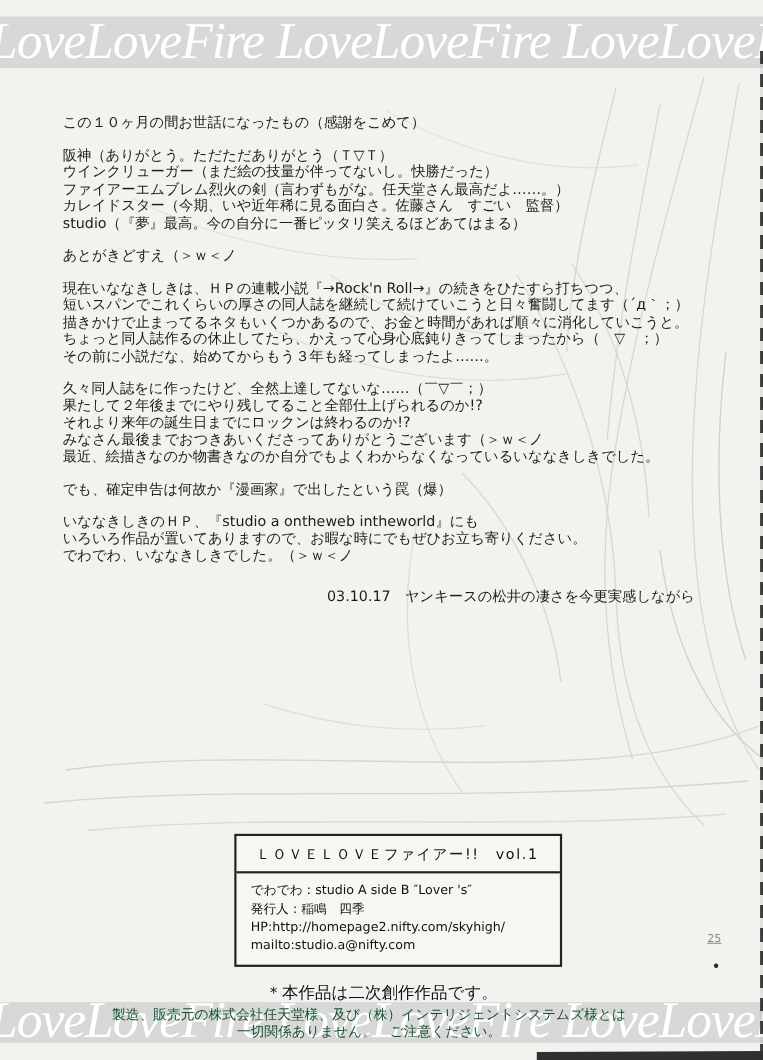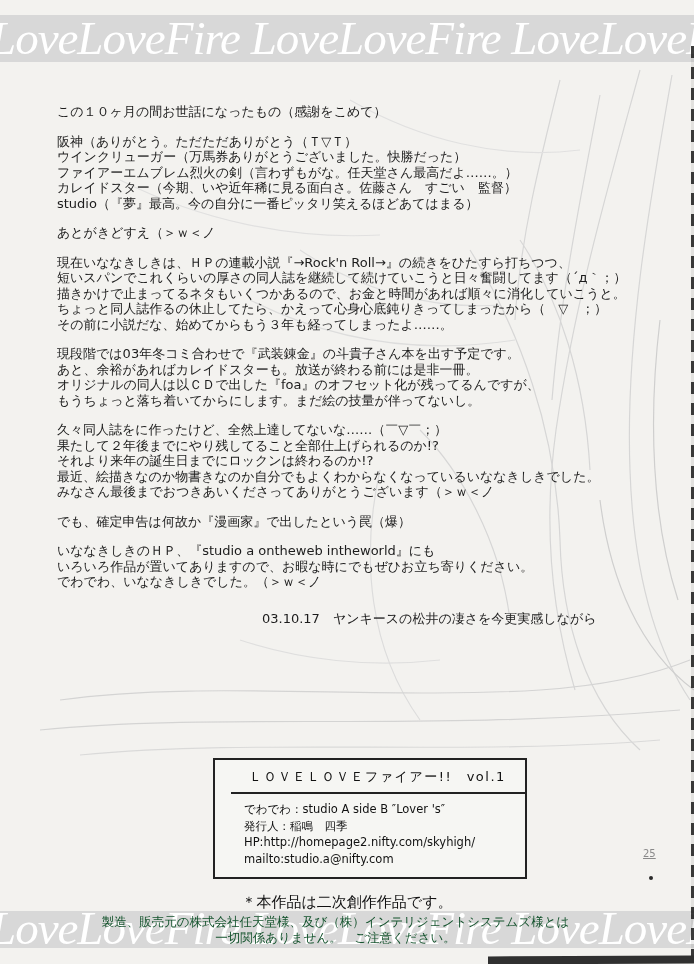--- a/index.html
+++ b/index.html
@@ -10,23 +10,23 @@
   .band-top{top:15px;height:47px;}
   .band-bottom{top:911px;height:37px;}
   .band-text{display:block;font-family:"Liberation Serif",serif;font-style:italic;
              font-size:47px;line-height:47px;color:#ffffff;white-space:nowrap;
              margin-left:-10px;letter-spacing:-1px;}
   .band-bottom .band-text{margin-top:-6px;}
   .content{position:absolute;left:57px;top:104px;width:610px;z-index:2;
            font-size:13px;line-height:15.5px;color:#1c1c1c;}
   .para{margin:0 0 14px 0;}
   .line{white-space:pre;}
-  .date-line{margin-top:21px;padding-left:205px;white-space:pre;}
+  .date-line{margin-top:21px;padding-left:205px;white-space:pre;text-align:center;}
   .colophon{position:absolute;left:213px;top:758px;width:294px;z-index:2;
-            border:2px solid #222;background:rgba(247,246,244,0.82);color:#111;padding-left:16px;}
+            border:2px solid #222;background:rgba(247,246,244,0.82);color:#111;}
   .colophon-title{padding:8px 10px 6px 18px;font-size:13px;letter-spacing:1.5px;
                   border-bottom:2px solid #222;white-space:pre;}
   .colophon-body{padding:7px 8px 10px 13px;font-size:11.5px;line-height:16.5px;}
   .footer-note{position:absolute;top:893px;left:0;width:694px;text-align:center;
                font-size:15px;color:#111;z-index:3;}
   .footer-disclaimer{position:absolute;top:914px;left:0;width:671px;text-align:center;
                font-size:12.5px;line-height:16px;color:#14532d;z-index:3;}
   .page-number{position:absolute;top:848px;left:643px;font-size:10px;color:#8a8a8a;z-index:2;text-decoration:underline;}
   .scan-dot{position:absolute;left:649px;top:876px;width:4px;height:4px;border-radius:50%;
             background:#2a2a2a;z-index:2;}
@@ -65,47 +65,41 @@
     <span class="band-text">LoveLoveFire LoveLoveFire LoveLoveFire</span>
   </div>
 
   <main class="content">
     <div>
         <div class="para">
           <div class="line">この１０ヶ月の間お世話になったもの（感謝をこめて）</div>
         </div>
         <div class="para">
           <div class="line">阪神（ありがとう。ただただありがとう（Ｔ▽Ｔ）</div>
-          <div class="line">ウインクリューガー（万馬券ありがとうございました。快勝だった）</div>
+          <div class="line">ウインクリューガー（まだ絵の技量が伴ってないし。快勝だった）</div>
           <div class="line">ファイアーエムブレム烈火の剣（言わずもがな。任天堂さん最高だよ……。）</div>
           <div class="line">カレイドスター（今期、いや近年稀に見る面白さ。佐藤さん　すごい　監督）</div>
           <div class="line">studio（『夢』最高。今の自分に一番ピッタリ笑えるほどあてはまる）</div>
         </div>
         <div class="para">
           <div class="line">あとがきどすえ（＞ｗ＜ノ</div>
         </div>
         <div class="para">
           <div class="line">現在いななきしきは、ＨＰの連載小説『→Rock'n Roll→』の続きをひたすら打ちつつ、</div>
           <div class="line">短いスパンでこれくらいの厚さの同人誌を継続して続けていこうと日々奮闘してます（´д｀；）</div>
           <div class="line">描きかけで止まってるネタもいくつかあるので、お金と時間があれば順々に消化していこうと。</div>
           <div class="line">ちょっと同人誌作るの休止してたら、かえって心身心底鈍りきってしまったから（　▽　；）</div>
           <div class="line">その前に小説だな、始めてからもう３年も経ってしまったよ……。</div>
         </div>
         <div class="para">
-          <div class="line">現段階では03年冬コミ合わせで『武装錬金』の斗貴子さん本を出す予定です。</div>
-          <div class="line">あと、余裕があればカレイドスターも。放送が終わる前には是非一冊。</div>
-          <div class="line">オリジナルの同人は以ＣＤで出した『foa』のオフセット化が残ってるんですが、</div>
-          <div class="line">もうちょっと落ち着いてからにします。まだ絵の技量が伴ってないし。</div>
-        </div>
-        <div class="para">
           <div class="line">久々同人誌をに作ったけど、全然上達してないな……（￣▽￣；）</div>
           <div class="line">果たして２年後までにやり残してること全部仕上げられるのか!?</div>
           <div class="line">それより来年の誕生日までにロックンは終わるのか!?</div>
+          <div class="line">みなさん最後までおつきあいくださってありがとうございます（＞ｗ＜ノ</div>
           <div class="line">最近、絵描きなのか物書きなのか自分でもよくわからなくなっているいななきしきでした。</div>
-          <div class="line">みなさん最後までおつきあいくださってありがとうございます（＞ｗ＜ノ</div>
         </div>
         <div class="para">
           <div class="line">でも、確定申告は何故か『漫画家』で出したという罠（爆）</div>
         </div>
         <div class="para">
           <div class="line">いななきしきのＨＰ、『studio a ontheweb intheworld』にも</div>
           <div class="line">いろいろ作品が置いてありますので、お暇な時にでもぜひお立ち寄りください。</div>
           <div class="line">でわでわ、いななきしきでした。（＞ｗ＜ノ</div>
         </div>
       </div>

